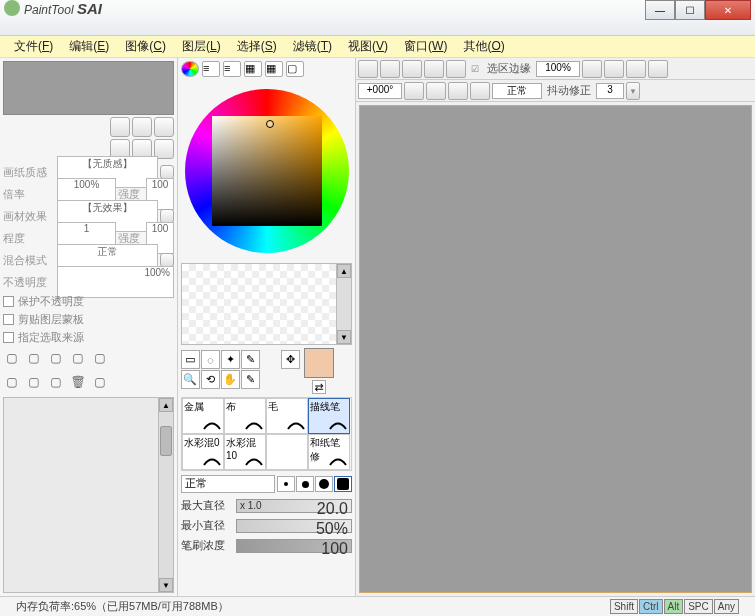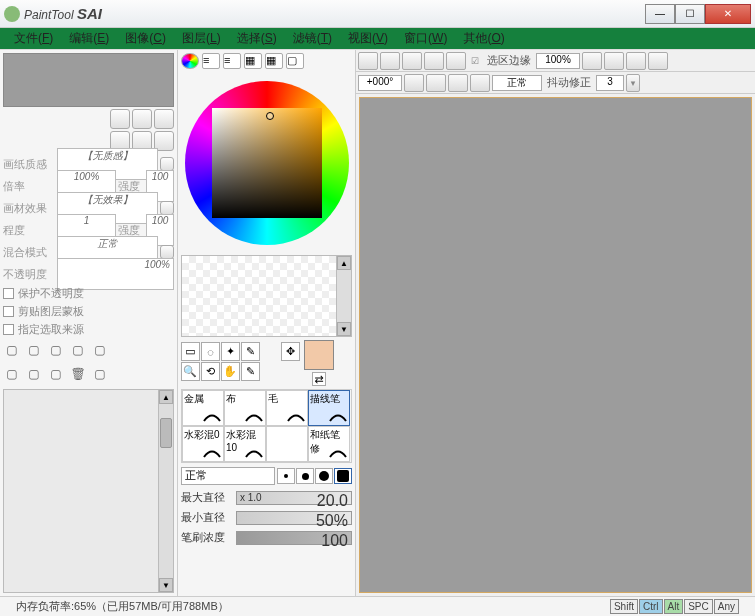--- a/index.html
+++ b/index.html
@@ -1,40 +1,40 @@
 <!DOCTYPE html>
 <html><head>
 <meta charset="utf-8">
 <style>
 * { margin: 0; padding: 0; box-sizing: border-box; font-family: "Microsoft YaHei", Arial, sans-serif; }
 body { background: #1a7ab8; width: 755px; height: 616px; overflow: hidden; font-size: 11px; }
 .window { width: 755px; height: 616px; background: #fff; display: flex; flex-direction: column; }
-.titlebar { height: 28px; background: linear-gradient(to bottom, #fcfcfc, #e8ecf0); display: flex; align-items: center; padding: 0 4px; border-bottom: 1px solid #ccc; }
+.titlebar { height: 36px; background: linear-gradient(to bottom, #fcfcfc, #e8ecf0); display: flex; align-items: flex-start; padding: 0 4px; border-bottom: 1px solid #ccc; }
 .app-icon { width: 16px; height: 16px; background: #8b7; border-radius: 50%; margin-right: 4px; }
 .title-text { font-size: 12px; color: #444; font-style: italic; }
 .title-text strong { font-size: 15px; font-weight: bold; font-style: italic; }
 .win-ctrls { margin-left: auto; display: flex; gap: 0; }
 .win-btn { width: 30px; height: 20px; border: 1px solid #888; background: linear-gradient(to bottom,#f8f8f8,#dde3ea); display: flex; align-items: center; justify-content: center; font-size: 10px; }
 .win-btn.close { width: 46px; background: linear-gradient(to bottom,#e47a6d,#cf4331); color: #fff; border-color: #a33; }
 
-.menubar { height: 22px; background: #15803d; display: flex; align-items: center; padding: 0 6px; border-bottom: 1px solid #ddd; }
+.menubar { height: 22px; background: #fef9c3; display: flex; align-items: center; padding: 0 6px; border-bottom: 1px solid #ddd; }
 .menu-item { padding: 2px 8px; font-size: 12px; color: #222; cursor: pointer; }
 .menu-item u { text-decoration: underline; }
 
 .main { flex: 1; display: flex; background: #f0f0f0; overflow: hidden; }
 
 .left-panel { width: 178px; background: #f5f5f5; border-right: 1px solid #ccc; display: flex; flex-direction: column; padding: 3px; gap: 2px; }
 .thumb { height: 54px; background: #9c9c9c; border: 1px solid #888; }
 .dim-row { display: flex; align-items: center; gap: 3px; height: 20px; }
 .dim-label { color: #bbb; font-size: 11px; width: 56px; }
 .sq-btn { width: 20px; height: 20px; background: linear-gradient(to bottom,#fdfdfd,#e0e0e0); border: 1px solid #aaa; border-radius: 3px; }
 .sq-btn-group { display: flex; gap: 2px; margin-left: auto; }
 .param-row { display: flex; align-items: center; gap: 2px; height: 18px; margin-top: 2px; }
 .param-label { color: #999; font-size: 11px; width: 52px; }
-.param-input { flex: 1; height: 32px; background: #fff; border: 1px solid #bbb; font-size: 10px; padding: 0 3px; text-align: center; color: #666; font-style: italic; }
+.param-input { flex: 1; height: 32px; background: #fff; border: 1px solid #bbb; font-size: 10px; padding: 0 3px; text-align: center; color: #666; }
 .param-input.wide { flex: 2; }
 .chk-row { display: flex; align-items: center; gap: 4px; height: 16px; color: #888; font-size: 11px; }
 .chk { width: 11px; height: 11px; border: 1px solid #999; background: #fff; }
 .icon-row { display: flex; gap: 4px; padding: 2px 0; }
 .tool-ic { width: 18px; height: 18px; border: 1px solid transparent; display: flex; align-items: center; justify-content: center; color: #666; font-size: 12px; }
 .layer-list { flex: 1; background: #eaeaea; border: 1px solid #bbb; margin-top: 2px; position: relative; }
 .scrollbar-v { position: absolute; right: 0; top: 0; bottom: 0; width: 15px; background: #ddd; border-left: 1px solid #bbb; }
 .scroll-thumb { background: #bbb; border: 1px solid #999; height: 30px; margin: 14px 1px; border-radius: 2px; }
 .scroll-arr { height: 14px; background: #ccc; border: 1px solid #aaa; display: flex; align-items: center; justify-content: center; font-size: 8px; }
 

